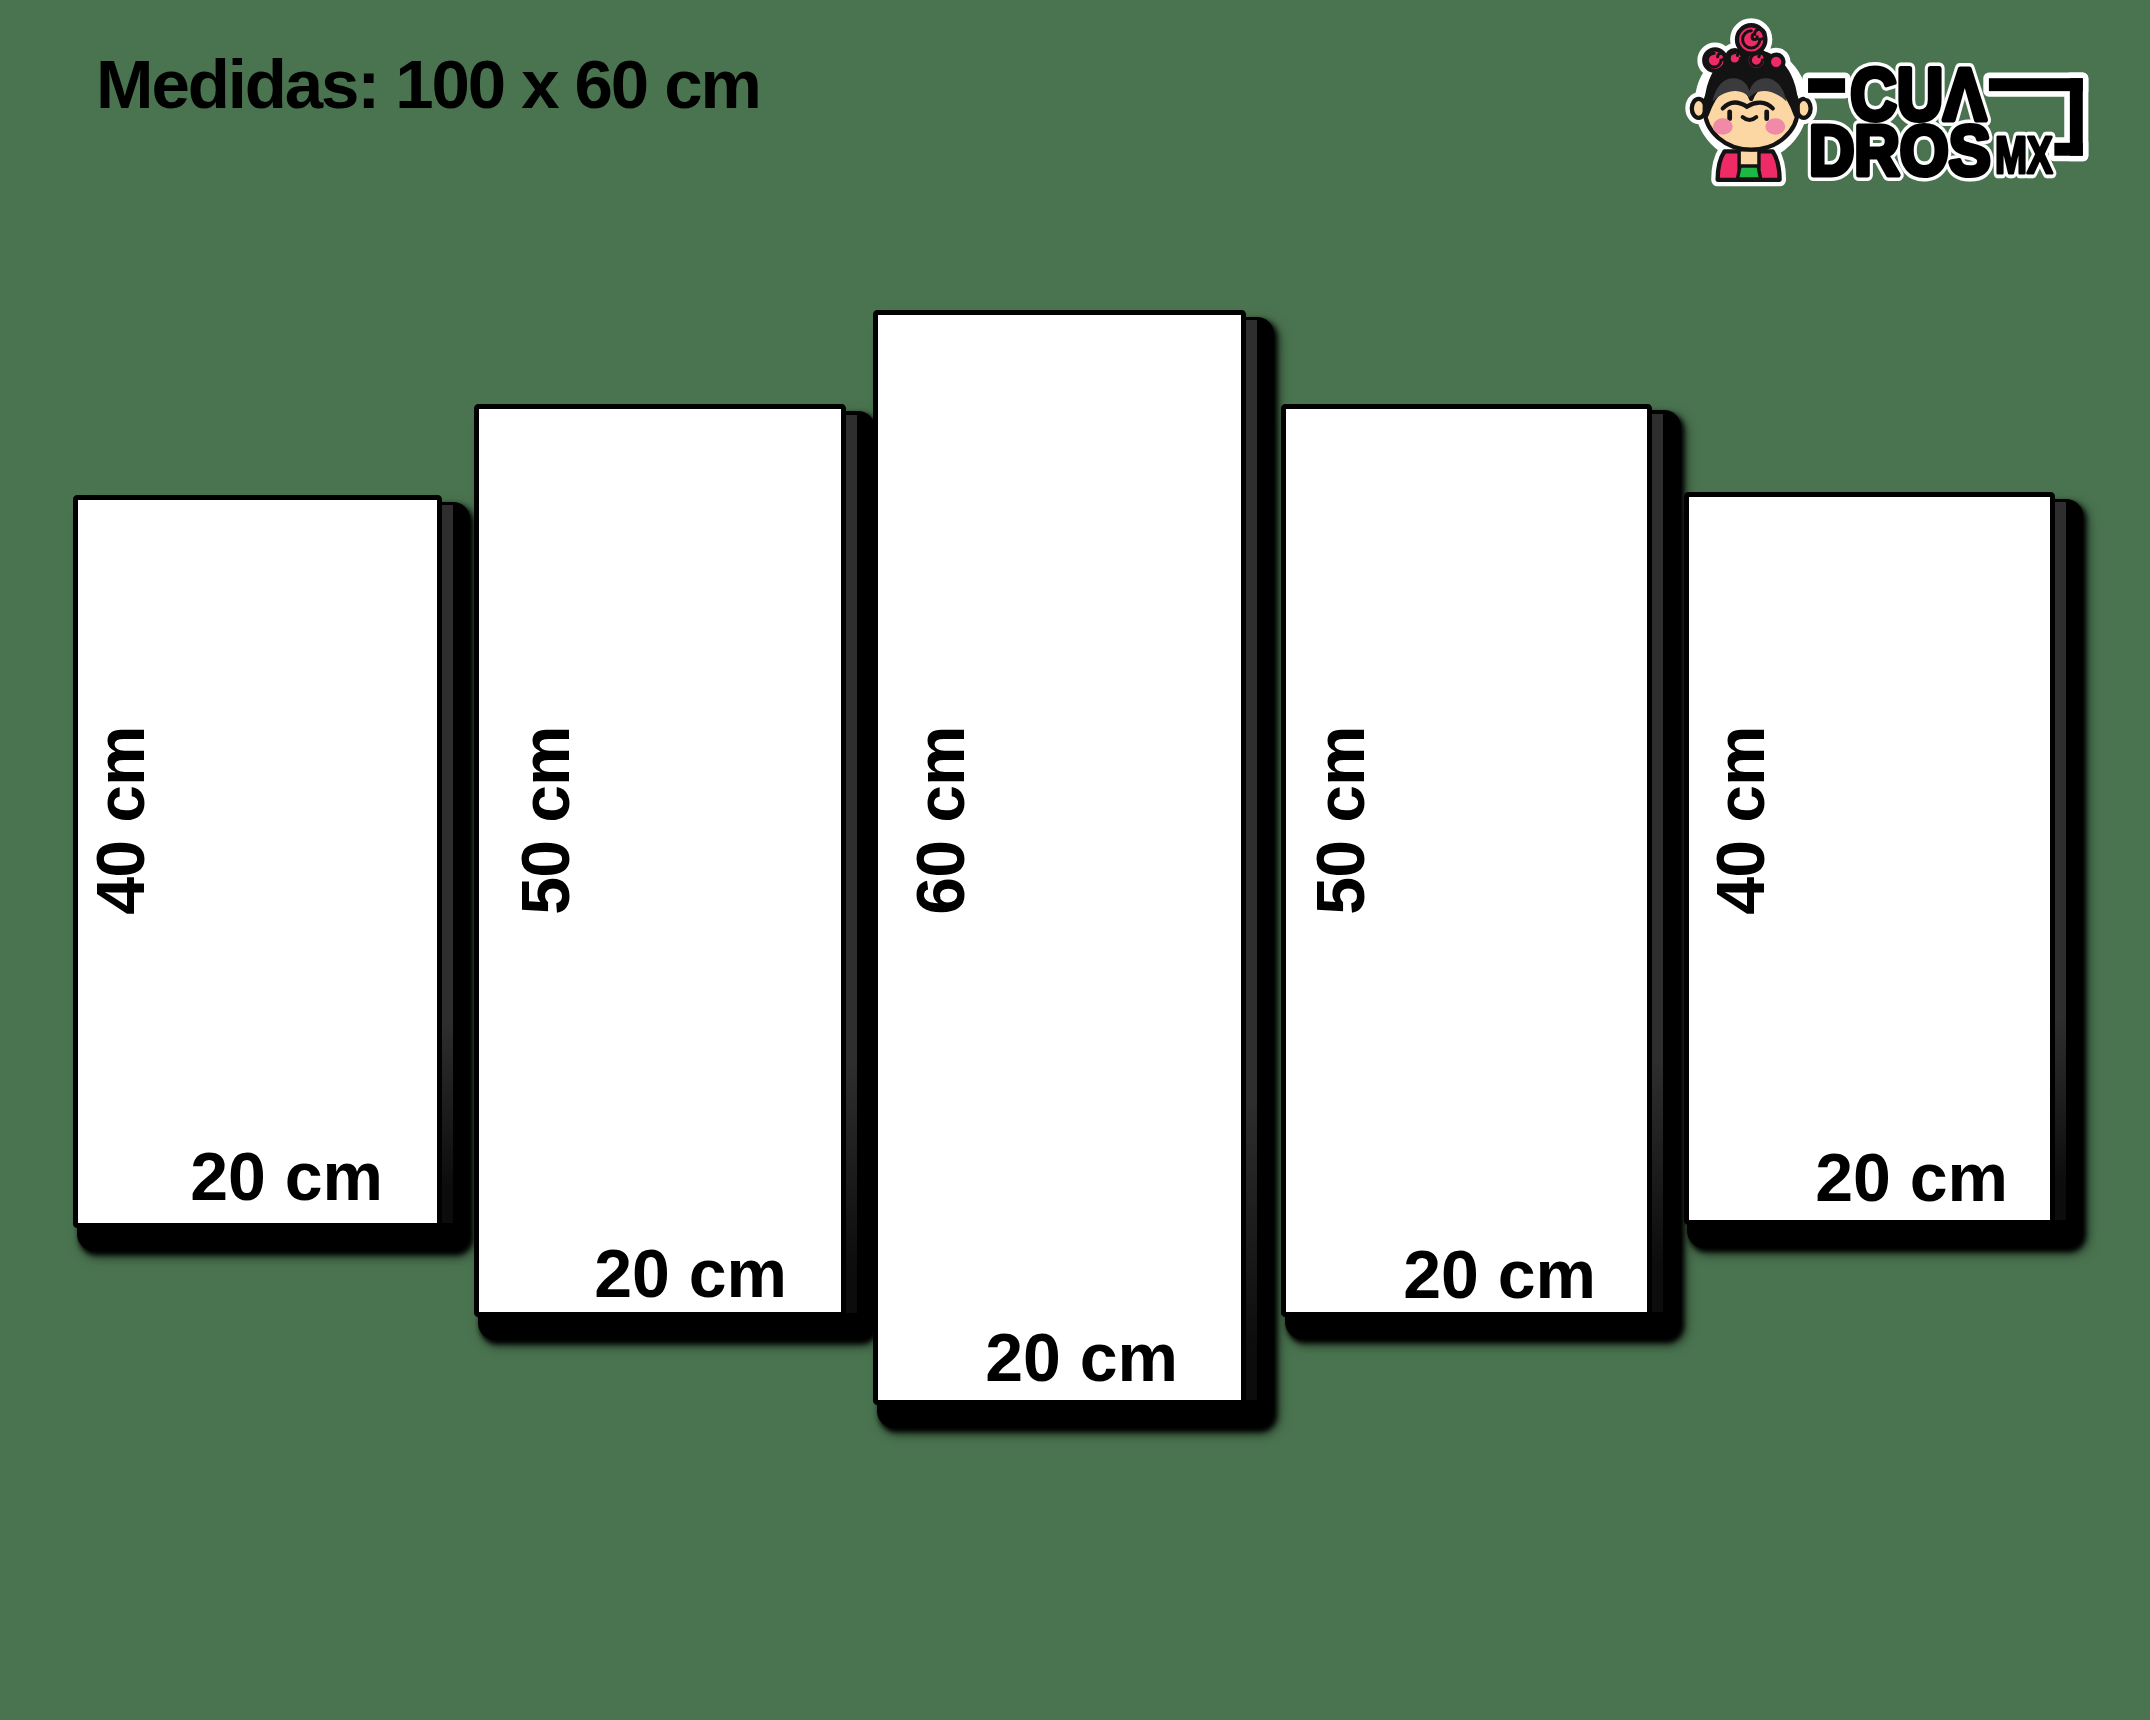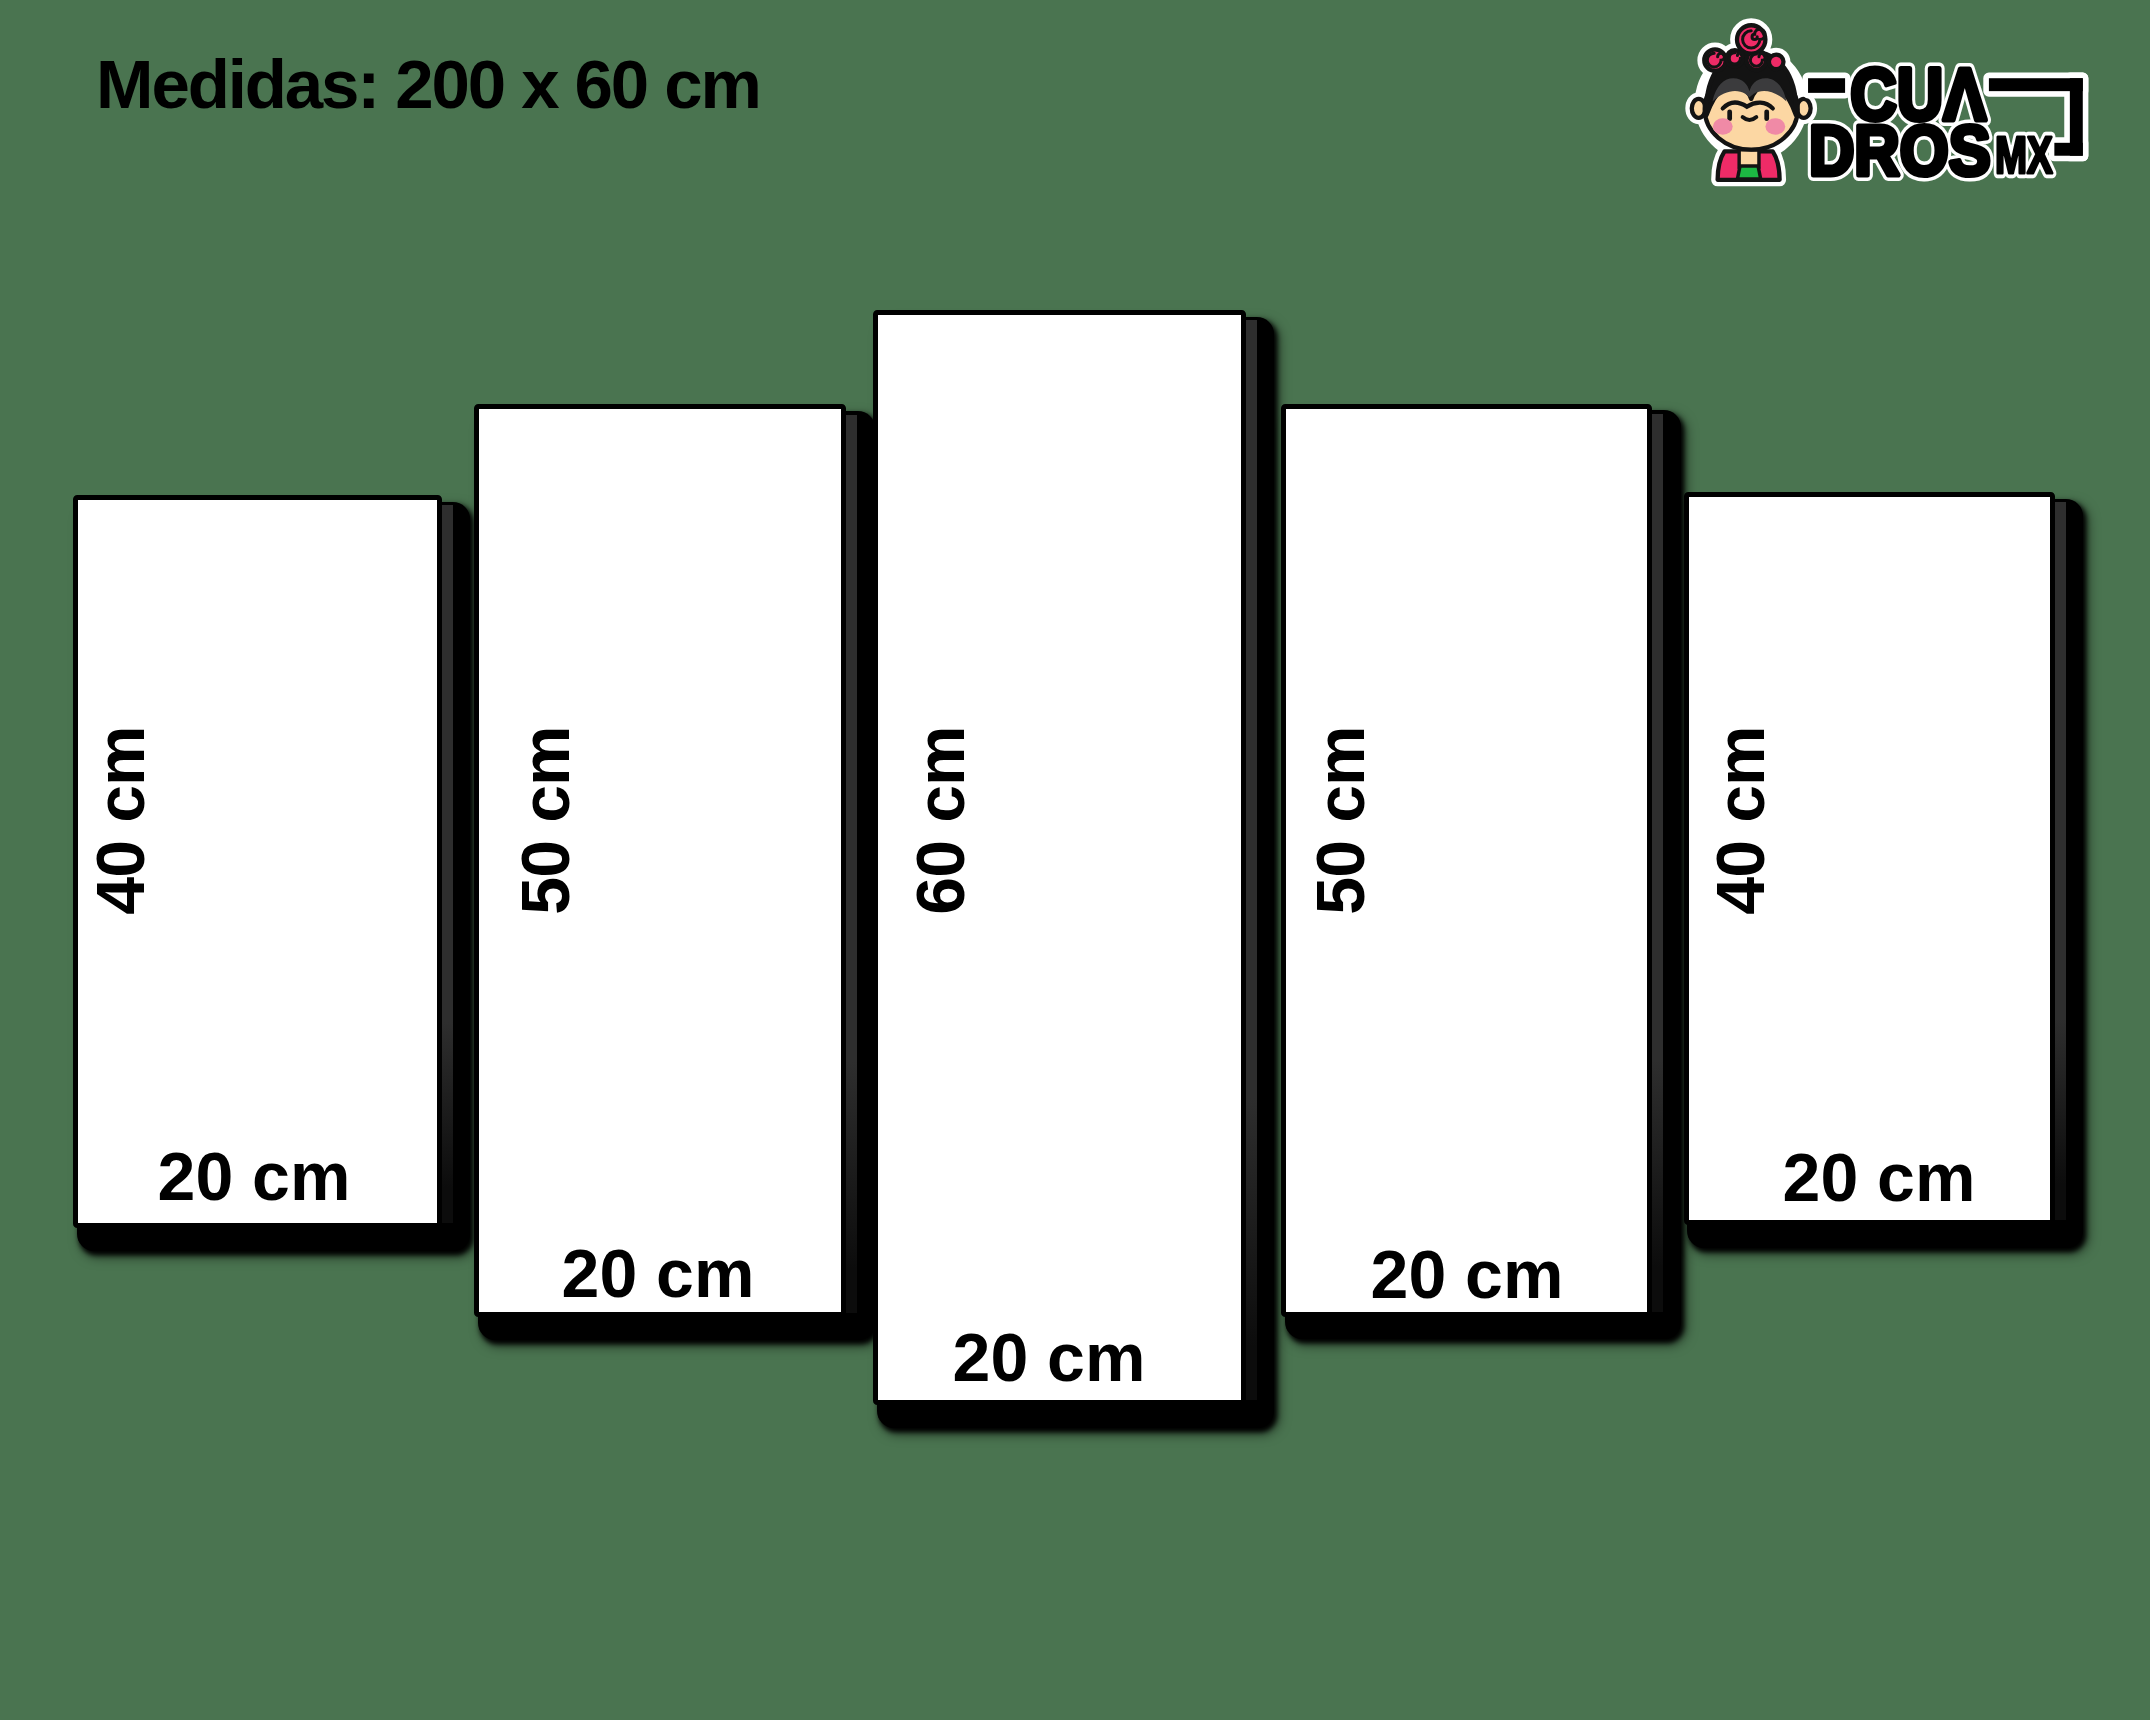--- a/index.html
+++ b/index.html
@@ -1,31 +1,31 @@
 <!DOCTYPE html>
 <html style="font-size:13.8px"><head>
 <meta charset="utf-8">
 <style>
   html,body{margin:0;padding:0;}
   body{width:2151px;height:1721px;background:#4a7450;overflow:hidden;position:relative;
        font-family:"Liberation Sans",sans-serif;}
   .shadow{position:absolute;background:#000;box-shadow:2.6px 3.4px 5.2px #000, 4.3px 5.2px 12px rgba(0,0,0,.55);border-radius:17px;}
   .panel{position:absolute;background:#fff;border:5.2px solid #000;border-radius:4.3px;box-sizing:content-box;}
   .side{position:absolute;background:linear-gradient(180deg,#2e2e2e 0%,#2e2e2e 72%,#0c0c0c 95%);}
-  .wlabel{position:absolute;font-weight:bold;font-size:68px;color:#000;text-align:center;
+  .wlabel{position:absolute;font-weight:bold;font-size:68px;color:#000;text-align:right;
           white-space:nowrap;width:258px;height:69px;line-height:69px;}
   .hlabel{position:absolute;font-weight:bold;font-size:68px;color:#000;text-align:center;
           white-space:nowrap;width:258px;height:69px;line-height:69px;letter-spacing:-0.9px;transform:rotate(-90deg);}
   .title{position:absolute;left:96px;top:50px;font-weight:bold;font-size:69px;color:#000;
          white-space:nowrap;line-height:69px;letter-spacing:-2.1px;}
 </style>
 </head>
 <body>
 
-<div class="title">Medidas: 200 x 60 cm</div>
+<div class="title">Medidas: 100 x 60 cm</div>
 
 <div class="shadow" style="left:77px;top:502px;width:393px;height:749px;"></div>
 
 <div class="side" style="left:438px;top:505px;width:14.6px;height:718px;"></div>
 
 <div class="panel" style="left:73px;top:495px;width:359px;height:723px;"></div>
 
 <div class="hlabel" style="left:-8.6px;top:786px;">40 cm</div>
 
 <div class="wlabel" style="left:125px;top:1142px;">20 cm</div>

